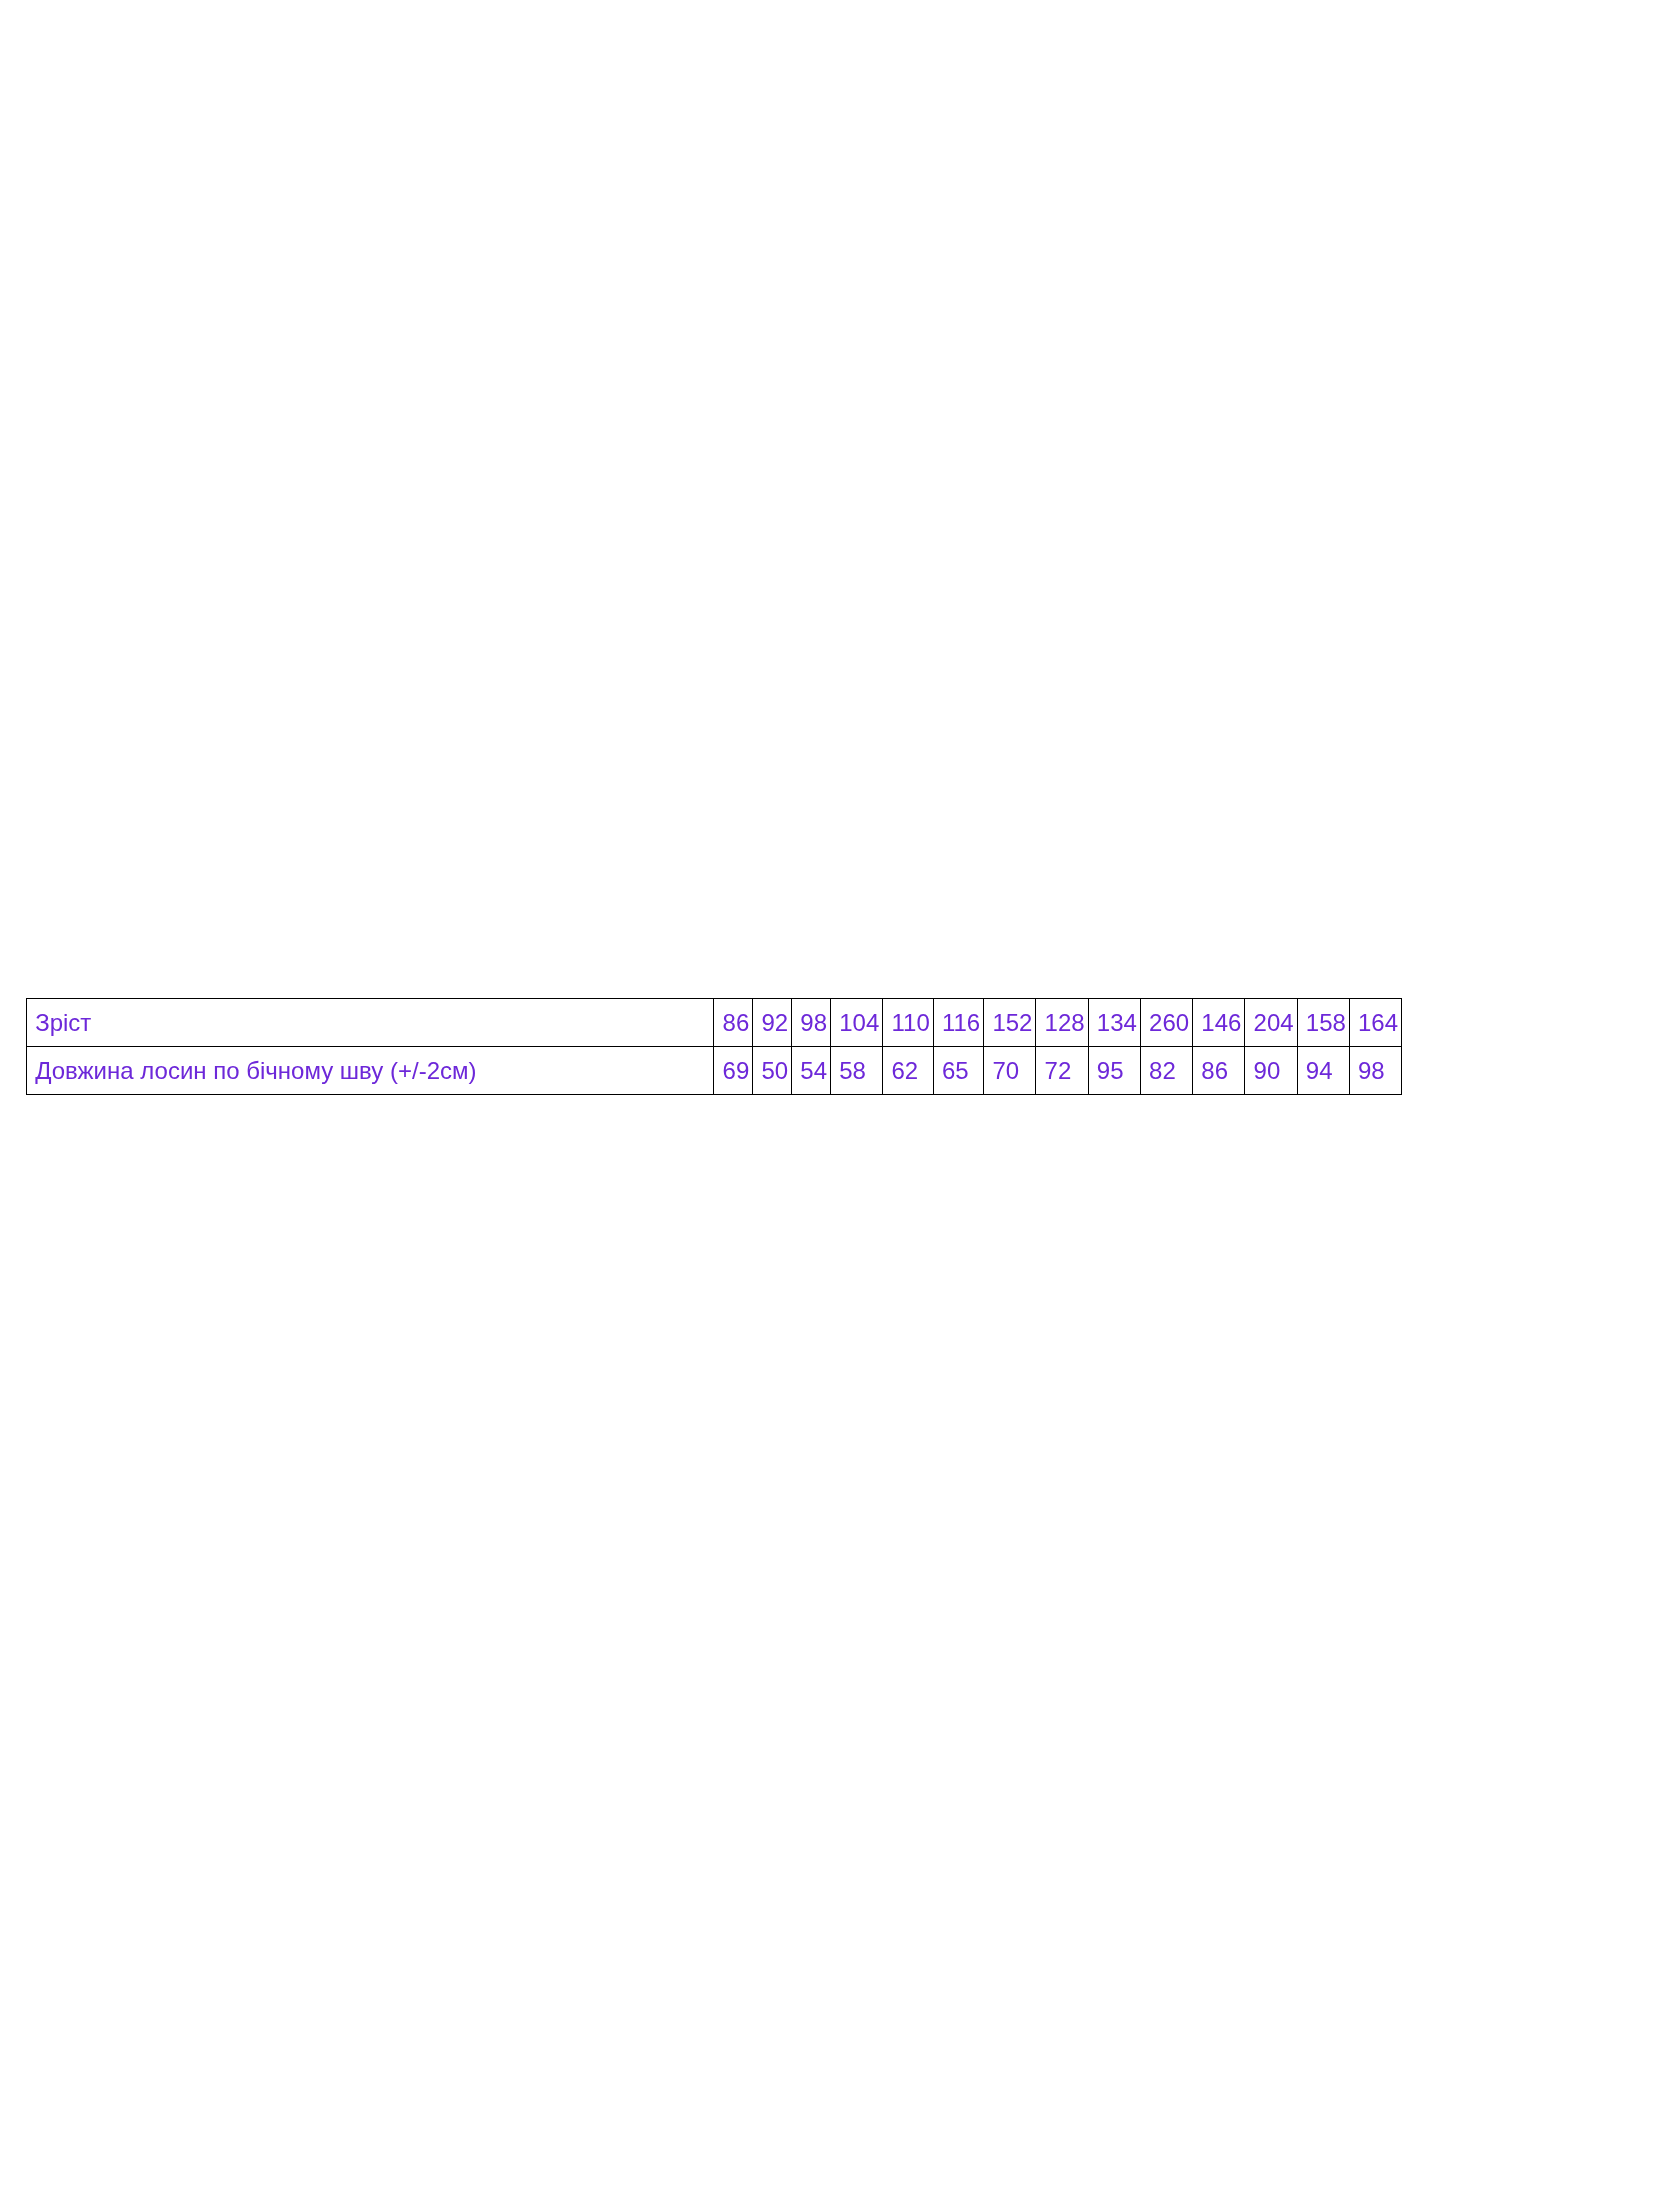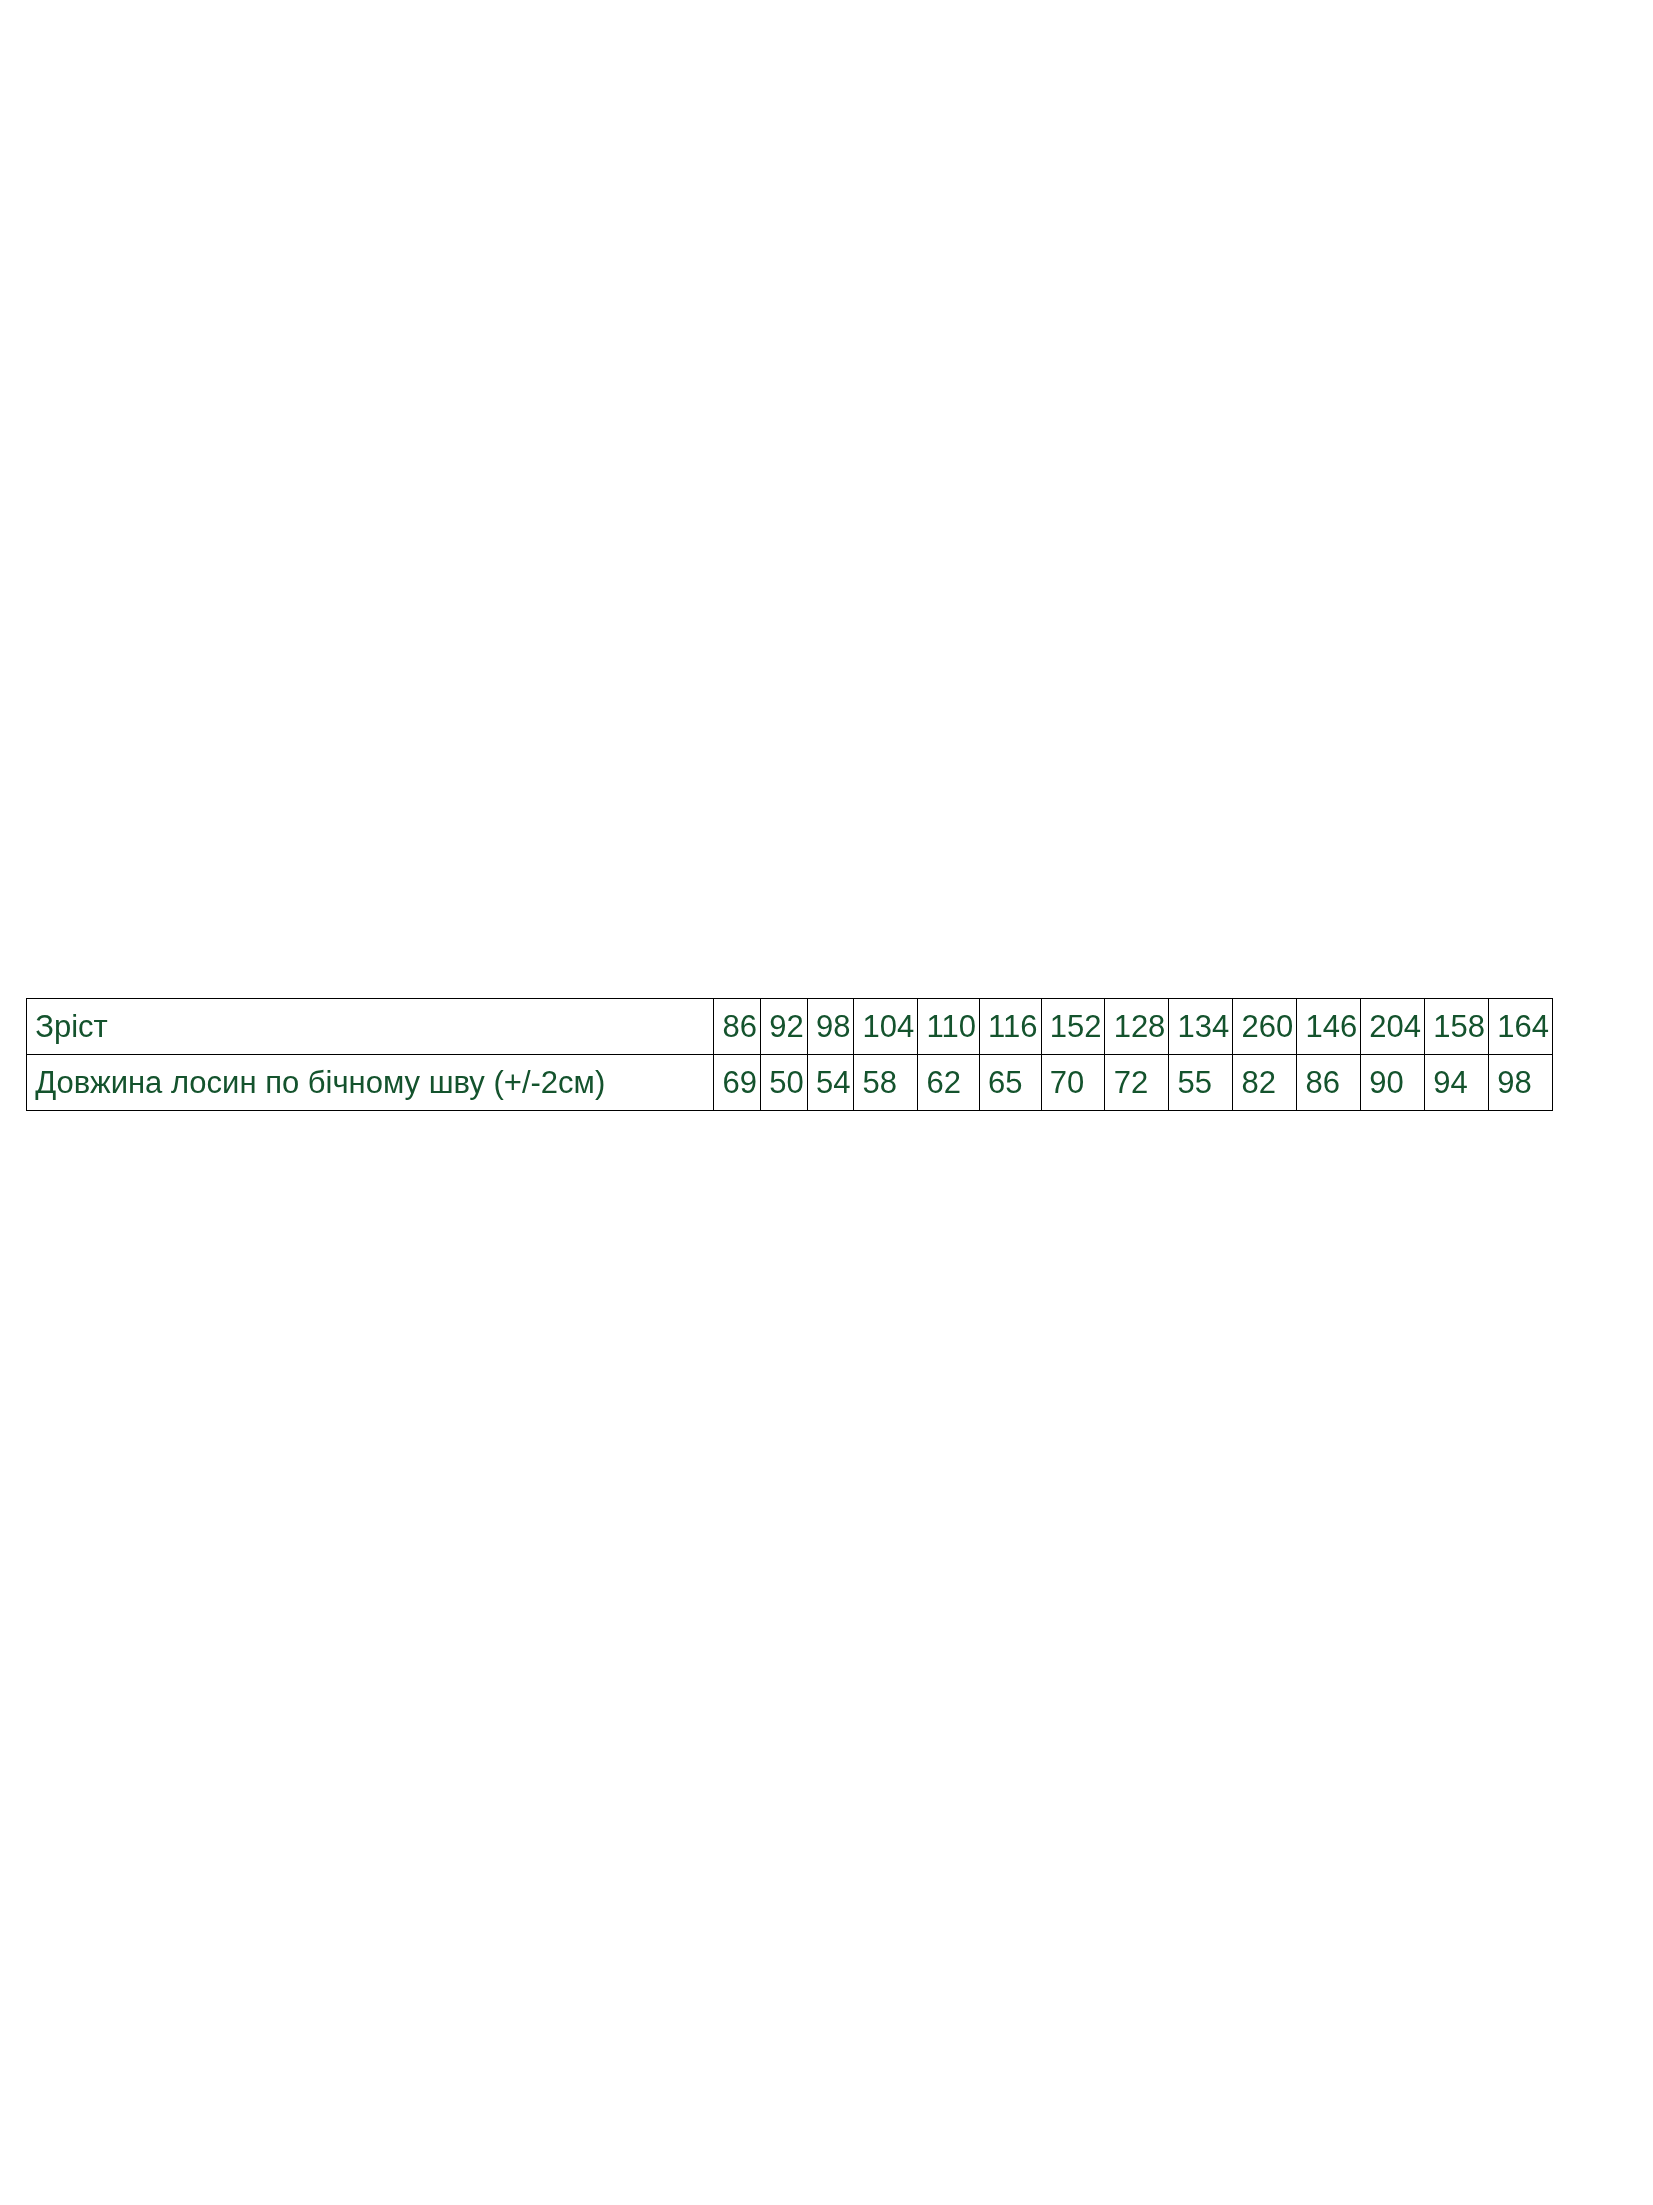--- a/index.html
+++ b/index.html
@@ -33,23 +33,23 @@
   }
 
   table.size-table {
     border-collapse: collapse;
     table-layout: auto;
     background: #ffffff;
   }
 
   table.size-table td {
     border: 1.6px solid #000000;
-    font-size: 31px;
+    font-size: 24px;
     line-height: 1.15;
-    color: #14532d;
+    color: #6d28d9;
     padding: 9.8px 6.5px 9.8px 7.4px;
     white-space: nowrap;
     vertical-align: middle;
     text-align: left;
     font-family: "Liberation Sans", sans-serif;
   }
 
   table.size-table td.label {
     width: 670px;
     padding-left: 8.2px;
@@ -92,21 +92,21 @@
         <tr>
           <td class="label">Довжина лосин по бічному шву (+/-2см)</td>
           <td class="val">69</td>
           <td class="val">50</td>
           <td class="val">54</td>
           <td class="val">58</td>
           <td class="val">62</td>
           <td class="val">65</td>
           <td class="val">70</td>
           <td class="val">72</td>
-          <td class="val">55</td>
+          <td class="val">95</td>
           <td class="val">82</td>
           <td class="val">86</td>
           <td class="val">90</td>
           <td class="val">94</td>
           <td class="val">98</td>
         </tr>
 
 
       </tbody>
     </table>

